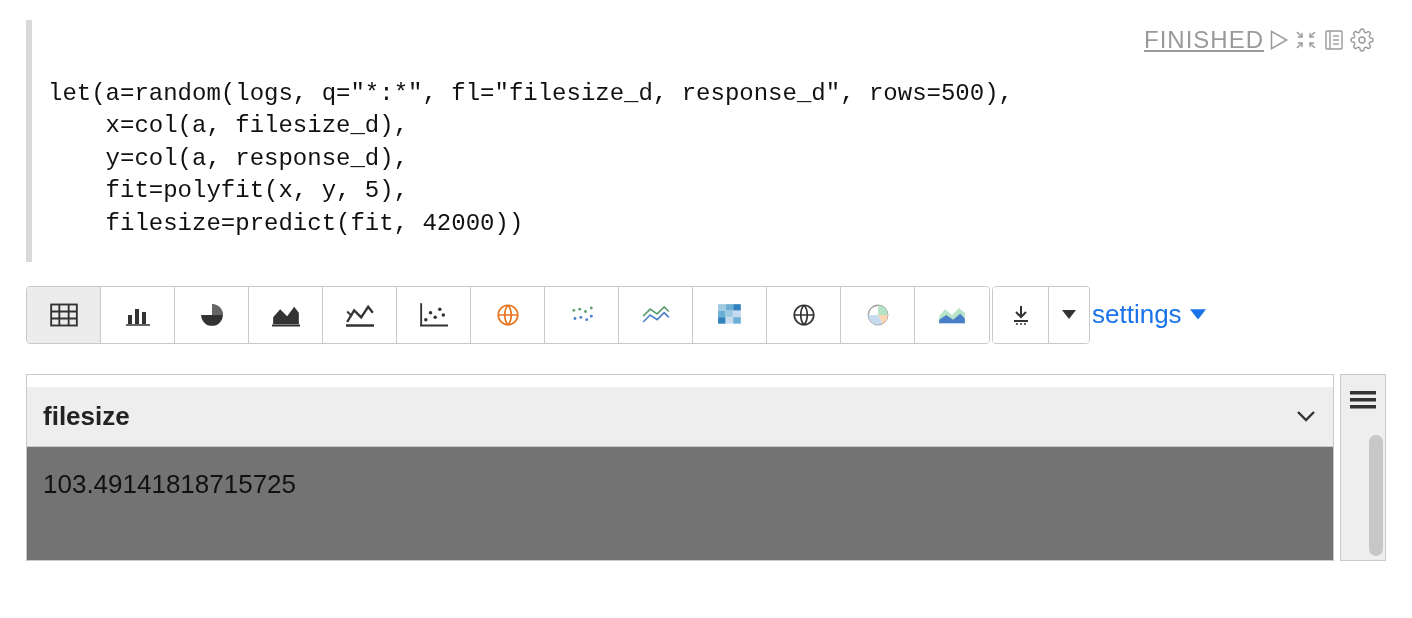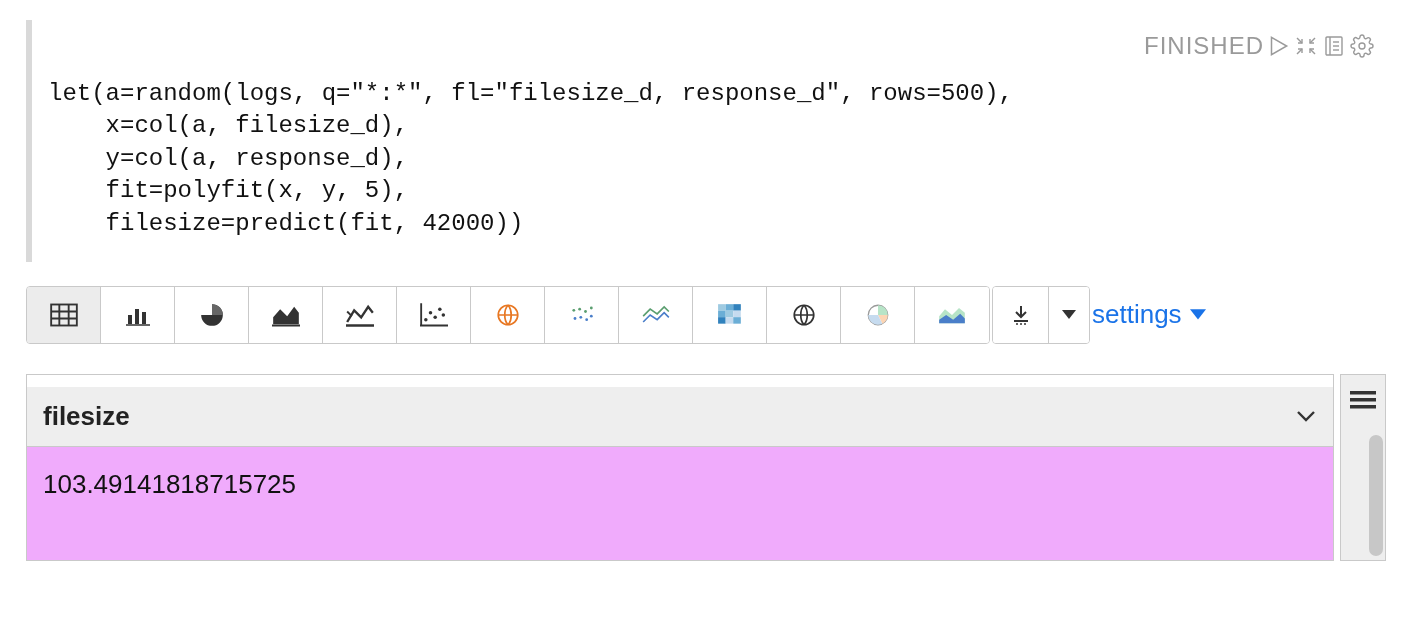--- a/index.html
+++ b/index.html
@@ -11,24 +11,25 @@
   }
   .cell {
     position: relative;
     border-left: 6px solid #d9d9d9;
     padding: 22px 12px 22px 16px;
     margin-bottom: 24px;
   }
   .cell-toolbar {
     position: absolute;
     right: 10px;
-    top: 12px;
+    top: 6px;
     display: flex;
     align-items: center;
     color: #9a9a9a;
+    text-decoration: underline;
   }
   .status {
     font-size: 24px;
     letter-spacing: 1px;
     color: #9a9a9a;
   }
   .icon-btn {
     width: 28px;
     height: 28px;
     display: inline-flex;
@@ -119,21 +120,21 @@
     font-size: 26px;
     color: #222;
   }
   .chevron {
     color: #444;
   }
   .table-row {
     padding: 22px 16px 60px 16px;
     font-size: 26px;
     color: #111;
-    background: #f0abfc;
+    background: #737373;
   }
   .hamburger-col {
     width: 46px;
     background: #eeeeee;
     border: 1px solid #c9c9c9;
     display: flex;
     align-items: flex-start;
     justify-content: center;
     padding-top: 14px;
     position: relative;

